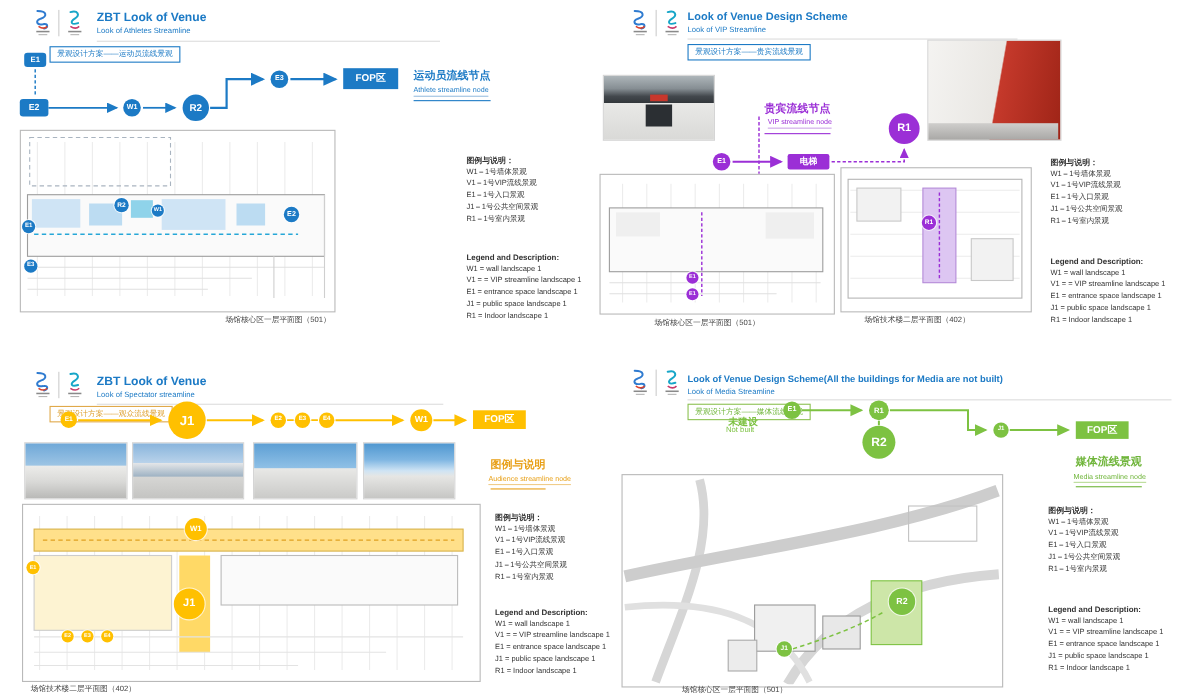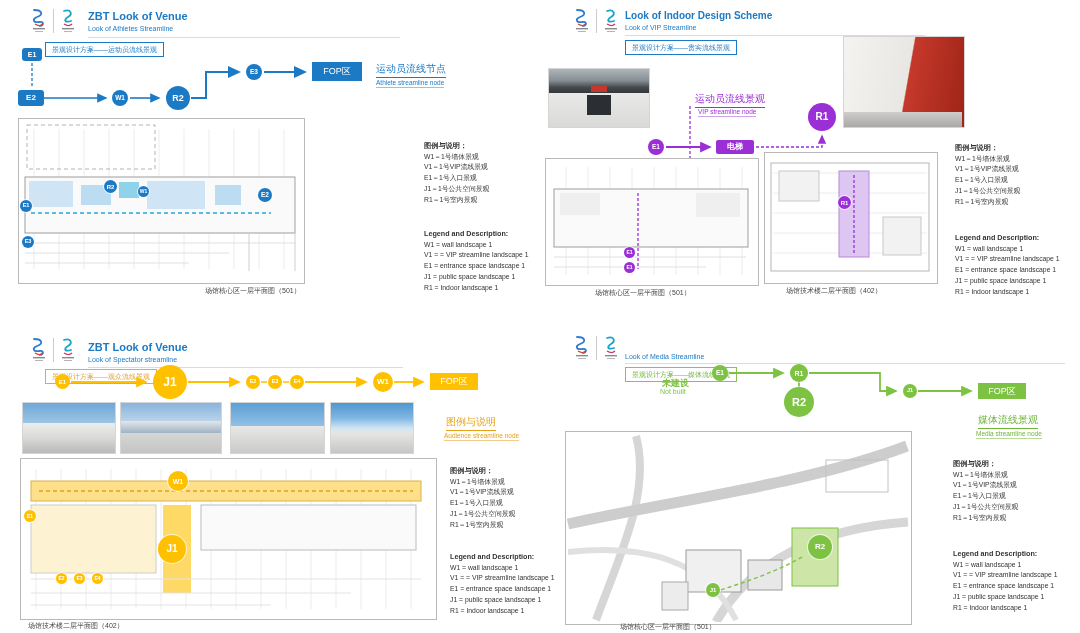--- a/index.html
+++ b/index.html
@@ -15,22 +15,22 @@
   .b-orange{color:#dd9f2e;border-color:#e0a94a}
   .b-green{color:#6fb53a;border-color:#8cc152}
   .flow{position:absolute;left:0;top:0;pointer-events:none}
   .node{position:absolute;display:flex;align-items:center;justify-content:center;color:#fff;font-weight:700;border-radius:50%;line-height:1}
   .mini{position:absolute;display:flex;align-items:center;justify-content:center;color:#fff;font-weight:700;border-radius:50%;line-height:1;box-shadow:0 0 0 1px rgba(255,255,255,.7)}
   .sq{border-radius:3px}
   .f-blue{background:#1c7ac5}
   .f-purple{background:#9b2fd6}
   .f-yellow{background:#ffc000}
   .f-green{background:#7dc242}
-  .fop{position:absolute;display:flex;align-items:center;justify-content:center;color:#fff;font-weight:400;font-size:9px}
-  .slabel{position:absolute;font-weight:400;font-size:10px;white-space:nowrap;border-bottom:1px solid;padding-bottom:1px}
+  .fop{position:absolute;display:flex;align-items:center;justify-content:center;color:#fff;font-weight:700;font-size:9px}
+  .slabel{position:absolute;font-weight:700;font-size:10px;white-space:nowrap;border-bottom:1px solid;padding-bottom:15px}
   .slabel-en{position:absolute;font-size:6.5px;white-space:nowrap;border-bottom:1px solid;padding-bottom:1px}
   .plan{position:absolute;background:#fff;border:1px solid #b9b9b9}
   .caption{position:absolute;font-size:7px;color:#444;white-space:nowrap}
   .legend{position:absolute;font-size:6.8px;color:#333;line-height:1.6;white-space:nowrap}
   .legend .lt{font-weight:700;font-size:7.2px}
   .photo{position:absolute;border:1px solid #d5d5d5}
   .logos{position:absolute;display:flex;gap:5px;align-items:flex-start}
   .logos .div{width:1px;height:24px;background:#ccc;margin-top:1px}
 </style>
 </head>
@@ -127,21 +127,21 @@
         <rect x="5" y="23" width="8" height="1" fill="#b5b5b5"></rect>
       </svg>
     <div class="div"></div>
     <svg width="18" height="26" viewBox="0 0 18 26">
         <path d="M5 3 C12 1 14 6 9 9 C4 12 6 15 12 13" fill="none" stroke="#18a6c8" stroke-width="1.8" stroke-linecap="round"></path>
         <path d="M5 16 C8 18 11 18 13 16" fill="none" stroke="#c83a6a" stroke-width="1.4"></path>
         <rect x="3" y="20" width="12" height="1.4" fill="#8a8a8a"></rect>
         <rect x="5" y="23" width="8" height="1" fill="#b5b5b5"></rect>
       </svg>
   </div>
-  <div class="title" style="left:85px;top:10px;font-size:10px">Look of Indoor Design Scheme</div>
+  <div class="title" style="left:85px;top:10px;font-size:10px">Look of Venue Design Scheme</div>
   <div class="subtitle" style="left:85px;top:24px">Look of VIP Streamline</div>
   <div class="rule" style="left:85px;top:35px;width:300px"></div>
   <div class="banner b-blue" style="left:85px;top:40px">景观设计方案——贵宾流线景观</div>
 
   <div class="photo" style="left:8px;top:68px;width:100px;height:58px;background:linear-gradient(180deg,#aeb6ba 0%,#868e93 20%,#43484d 32%,#33383c 42%,#e9e9e7 42%,#d9d9d7 100%)">
     <div class="abs" style="left:38px;top:26px;width:24px;height:20px;background:#2b2f33"></div>
     <div class="abs" style="left:42px;top:17px;width:16px;height:6px;background:#c8372c"></div>
   </div>
   <div class="photo" style="left:303px;top:36px;width:120px;height:90px;background:linear-gradient(100deg,#f4f3f1 0%,#e9e7e3 52%,#c5392b 53%,#9e2417 100%)">
     <div class="abs" style="left:0;bottom:0;width:118px;height:15px;background:linear-gradient(180deg,#cfcecc,#a9a8a6)"></div>
@@ -153,21 +153,21 @@
           <path d="M0 0L6.5 3L0 6z" fill="#9b2fd6"></path>
         </marker>
       </defs>
     <path d="M126 147 H170" stroke="#9b2fd6" stroke-width="1.8" fill="none" marker-end="url(#mp)"></path>
     <path d="M150 106 V174" stroke="#9b2fd6" stroke-width="1.3" stroke-dasharray="3 2" fill="none"></path>
     <path d="M216 147 H282 V136" stroke="#9b2fd6" stroke-width="1.4" stroke-dasharray="3 2" fill="none" marker-end="url(#mp)"></path>
   </svg>
   <div class="node f-purple" style="left:108px;top:139px;width:16px;height:16px;font-size:6.5px">E1</div>
   <div class="node f-purple sq" style="left:176px;top:140px;width:38px;height:14px;font-size:8px;border-radius:2px">电梯</div>
   <div class="node f-purple" style="left:268px;top:103px;width:28px;height:28px;font-size:10px">R1</div>
-  <div class="slabel" style="left:155px;top:92px;color:#9b2fd6;border-color:#9b2fd6">运动员流线景观</div>
+  <div class="slabel" style="left:155px;top:92px;color:#9b2fd6;border-color:#9b2fd6">贵宾流线节点</div>
   <div class="slabel-en" style="left:158px;top:108px;color:#9b2fd6;border-color:#cda6e8">VIP streamline node</div>
 
   <div class="plan" style="left:5px;top:158px;width:212px;height:126px">
     <svg width="210" height="124">
       <path d="M20 8 V116 M42 8 V116 M64 8 V116 M86 8 V116 M108 8 V116 M130 8 V116 M152 8 V116 M174 8 V116 M196 8 V116" stroke="#ececec"></path>
       <rect x="8" y="30" width="194" height="58" fill="#fafafa" stroke="#9d9d9d"></rect>
       <rect x="14" y="34" width="40" height="22" fill="#efefef"></rect>
       <rect x="150" y="34" width="44" height="24" fill="#efefef"></rect>
       <path d="M92 34 V110" stroke="#9b2fd6" stroke-width="1.3" stroke-dasharray="3 2"></path>
       <path d="M8 98 H200 M8 108 H160" stroke="#e0e0e0"></path>
@@ -303,20 +303,21 @@
         <rect x="5" y="23" width="8" height="1" fill="#b5b5b5"></rect>
       </svg>
     <div class="div"></div>
     <svg width="18" height="26" viewBox="0 0 18 26">
         <path d="M5 3 C12 1 14 6 9 9 C4 12 6 15 12 13" fill="none" stroke="#18a6c8" stroke-width="1.8" stroke-linecap="round"></path>
         <path d="M5 16 C8 18 11 18 13 16" fill="none" stroke="#c83a6a" stroke-width="1.4"></path>
         <rect x="3" y="20" width="12" height="1.4" fill="#8a8a8a"></rect>
         <rect x="5" y="23" width="8" height="1" fill="#b5b5b5"></rect>
       </svg>
   </div>
+  <div class="title" style="left:85px;top:14px;font-size:8.5px">Look of Venue Design Scheme(All the buildings for Media are not built)</div>
   <div class="subtitle" style="left:85px;top:28px">Look of Media Streamline</div>
   <div class="rule" style="left:85px;top:38px;width:440px"></div>
   <div class="banner b-green" style="left:85px;top:42px">景观设计方案——媒体流线景观</div>
 
   <svg class="flow" width="540" height="130">
     <defs>
         <marker id="mg" markerWidth="7" markerHeight="7" refX="5.5" refY="3" orient="auto">
           <path d="M0 0L6.5 3L0 6z" fill="#7dc242"></path>
         </marker>
       </defs>

